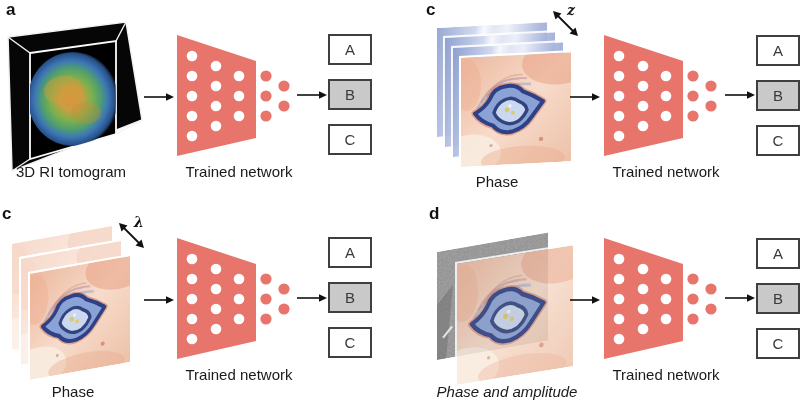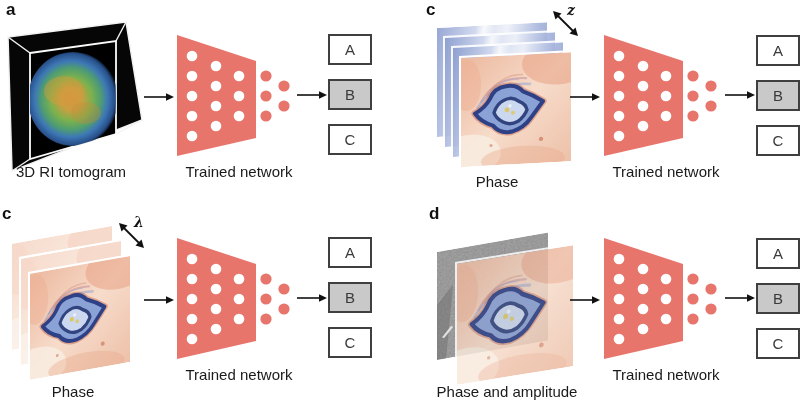--- a/index.html
+++ b/index.html
@@ -231,21 +231,21 @@
     <div class="abs skew10" style="left:437px;top:252px;width:111px;height:108px;transform-origin:0 0;">
       <svg viewBox="0 0 110 122" preserveAspectRatio="none" style="display:block;width:100%;height:100%;">
           <use href="#graysheet"></use>
         </svg>
     </div>
     <div class="sheet skew9" style="left:455px;top:262px;width:120px;height:125px;opacity:.84;">
       <svg viewBox="0 0 110 110" preserveAspectRatio="none">
           <use href="#phasecell"></use>
         </svg>
     </div>
-    <div class="caption" style="left:422px;top:384px;">Phase and amplitude</div>
+    <div class="caption" style="left:422px;top:384px;font-style:italic;">Phase and amplitude</div>
     <svg class="abs" style="left:570px;top:295px;" width="30" height="10">
         <use href="#harrow"></use>
       </svg>
     <svg class="abs" style="left:604px;top:238px;" width="114" height="122">
         <use href="#net"></use>
       </svg>
     <div class="caption" style="left:581px;top:367px;">Trained network</div>
     <svg class="abs" style="left:725px;top:293px;" width="30" height="10">
         <use href="#harrow"></use>
       </svg>

